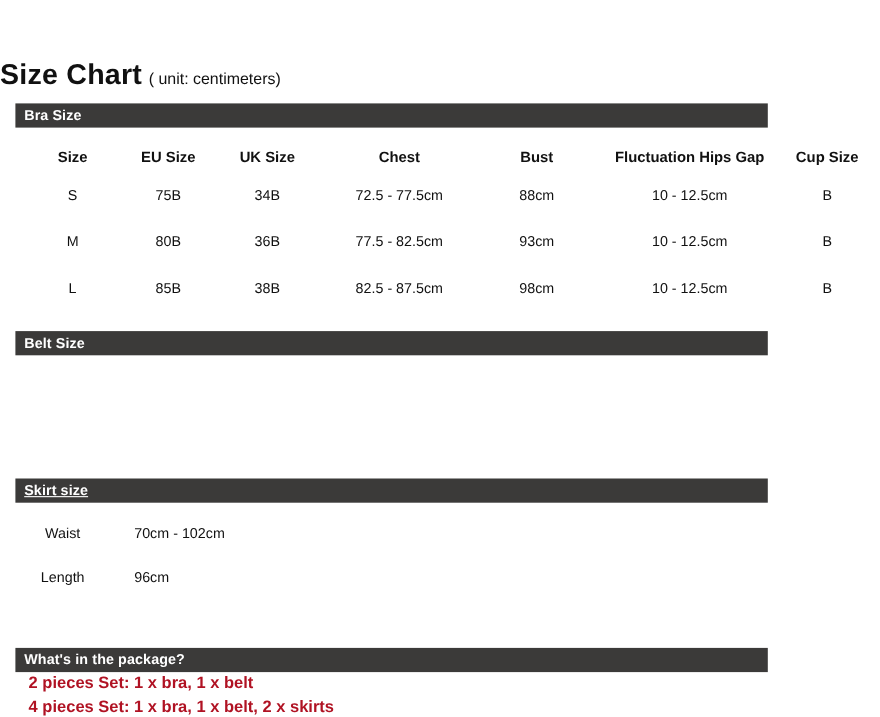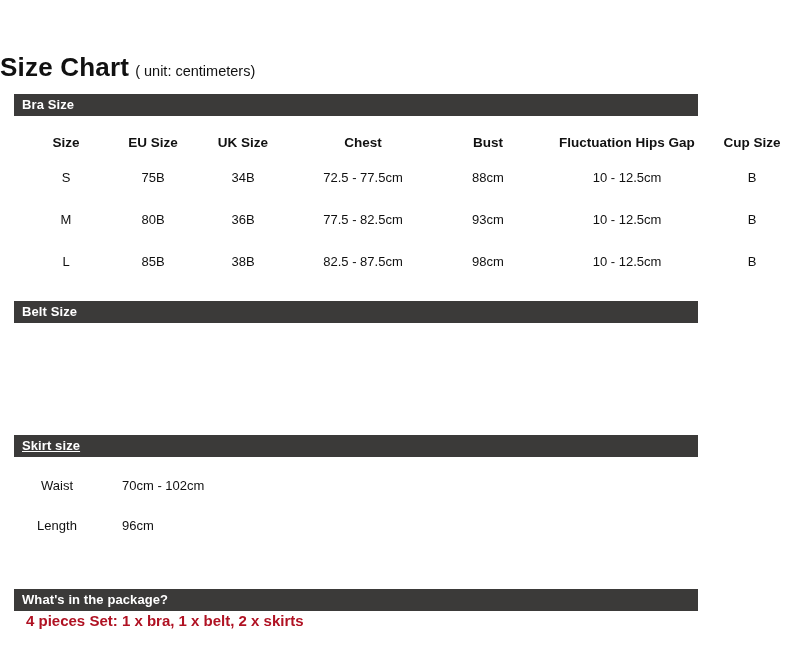--- a/index.html
+++ b/index.html
@@ -210,16 +210,17 @@
     <div class="kv-row">
       <span class="kv-label">Waist</span><span class="kv-value">70cm - 102cm</span>
     </div>
     <div class="kv-row">
       <span class="kv-label">Length</span><span class="kv-value">96cm</span>
     </div>
   </div>
 
   <div class="bar" id="bar-package">What's in the package?</div>
   <div class="package-lines">
+    <div class="package-line">2 pieces Set: 1 x bra, 1 x belt</div>
     <div class="package-line">4 pieces Set: 1 x bra, 1 x belt, 2 x skirts</div>
   </div>
 
 </div>
 
 </body></html>

